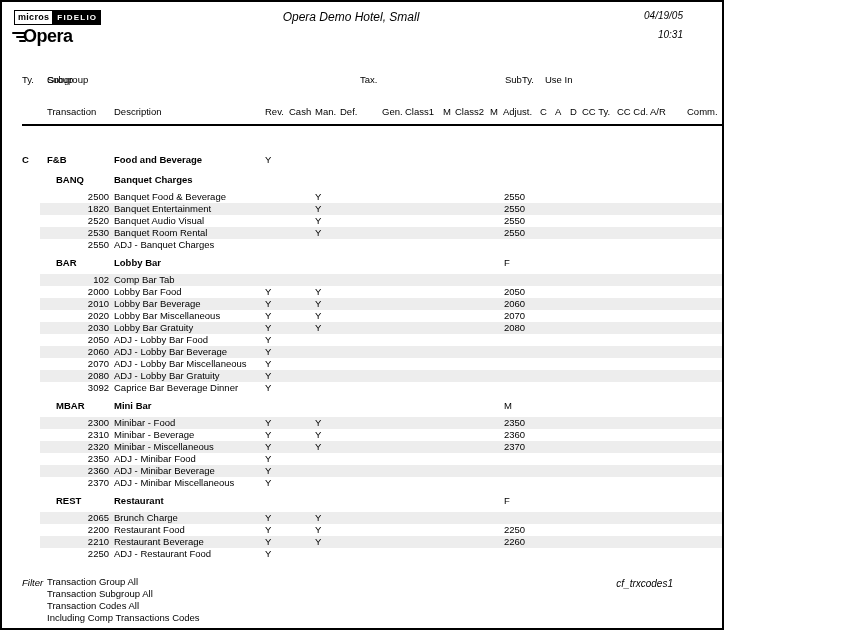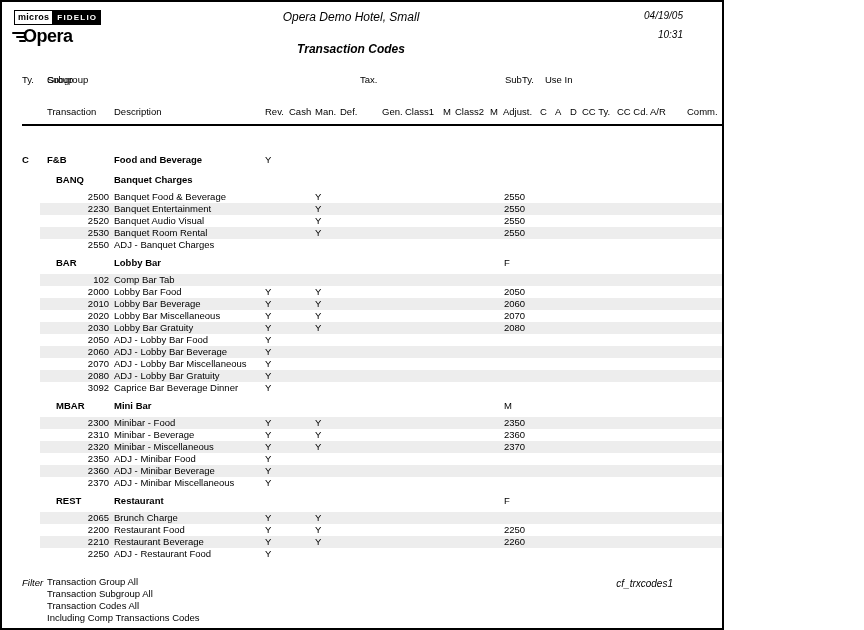--- a/index.html
+++ b/index.html
@@ -64,21 +64,20 @@
   <div class="logo-opera">
     <span class="speedlines">
         <i></i>
         <i></i>
         <i></i>
       </span>
     <span class="opera-text">Opera</span>
   </div>
 
   <div class="title">Opera Demo Hotel, Small</div>
-  <div class="subtitle">Transaction Codes</div>
   <div class="date">04/19/05</div>
   <div class="time">10:31</div>
 
   <span class="hcell hr1 x-ty">Ty.</span>
   <span class="hcell hr1 x-group">Group</span>
 
   <span class="hcell hr2 x-group">Subgroup</span>
   <span class="hcell hr2 x-tax">Tax.</span>
   <span class="hcell hr2 x-subty">SubTy.</span>
   <span class="hcell hr2 x-usein">Use In</span>
@@ -123,21 +122,21 @@
       </div>
       <div class="row r-txn">
         <span class="cell c-num">2500</span>
         <span class="cell c-desc">Banquet Food &amp; Beverage</span>
         <span class="cell c-rev"></span>
         <span class="cell c-man">Y</span>
         <span class="cell c-adj">2550</span>
       </div>
       <div class="row r-txn striped">
         <div class="stripe" style="background: rgb(237, 237, 237);"></div>
-        <span class="cell c-num">2230</span>
+        <span class="cell c-num">1820</span>
         <span class="cell c-desc">Banquet Entertainment</span>
         <span class="cell c-rev"></span>
         <span class="cell c-man">Y</span>
         <span class="cell c-adj">2550</span>
       </div>
       <div class="row r-txn">
         <span class="cell c-num">2520</span>
         <span class="cell c-desc">Banquet Audio Visual</span>
         <span class="cell c-rev"></span>
         <span class="cell c-man">Y</span>

